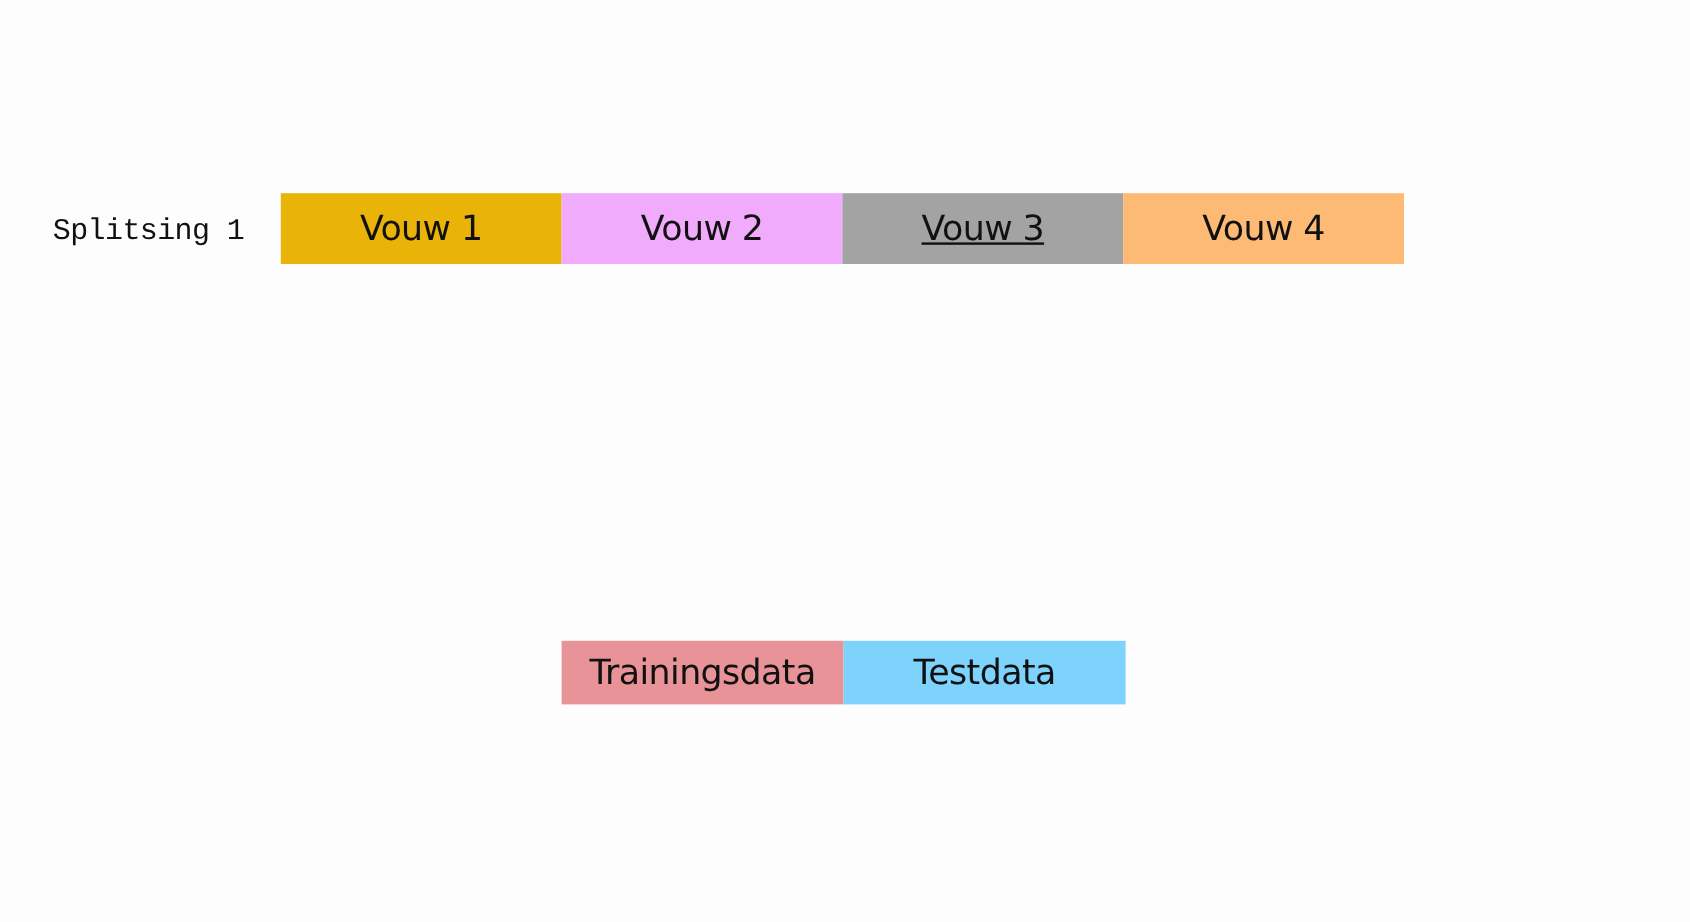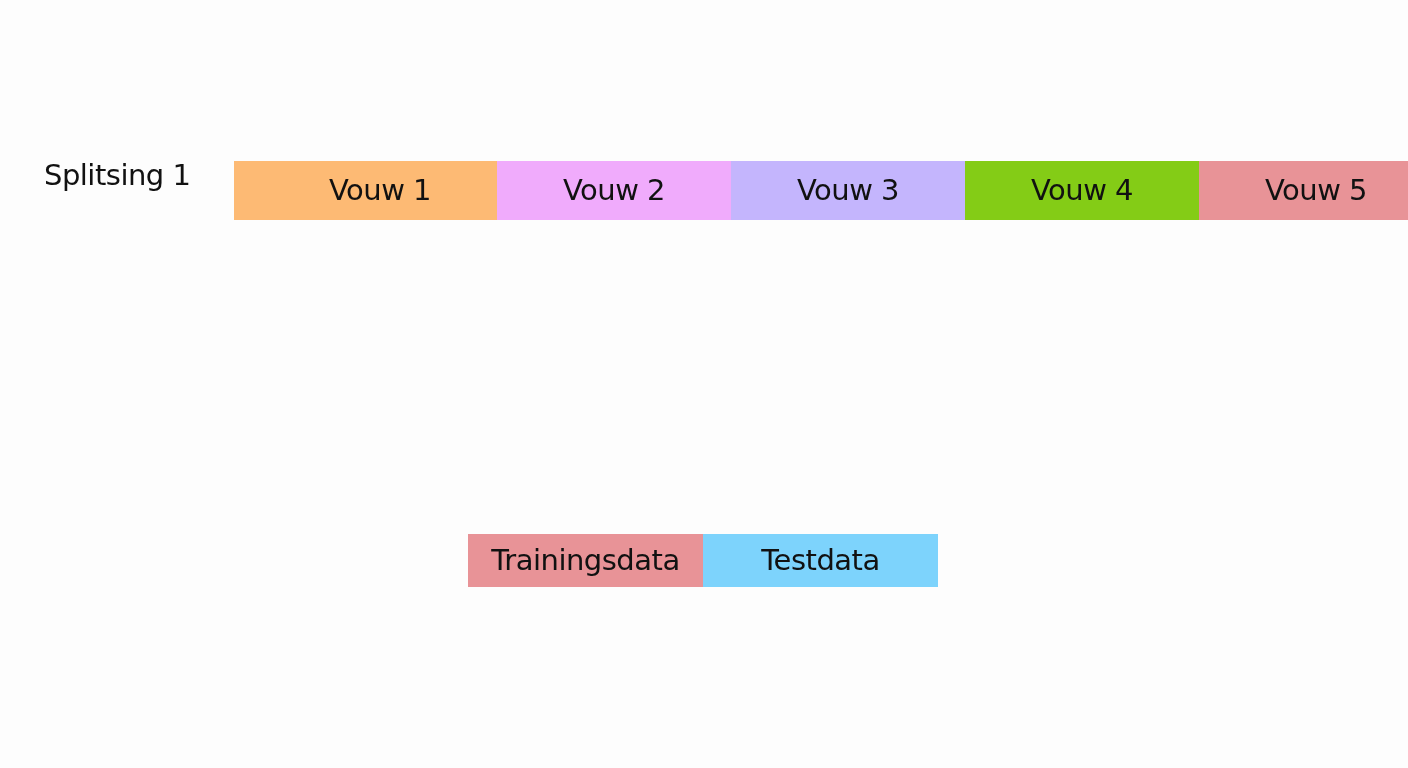--- a/index.html
+++ b/index.html
@@ -3,22 +3,22 @@
   <meta charset="utf-8">
   <style>
     html, body { margin: 0; padding: 0; }
     body {
       width: 1408px; height: 768px; position: relative; overflow: hidden;
       background: #fdfdfd;
       font-family: "DejaVu Sans", sans-serif;
       color: #111;
     }
     .row-label {
-      position: absolute; left: 44px; top: 146px; height: 59px;
-      line-height: 59px; font-size: 29px; letter-spacing: -0.5px;
+      position: absolute; left: 44px; top: 163px; height: 59px;
+      line-height: 59px; font-size: 25px; letter-spacing: -0.5px; font-family: Liberation Mono, monospace;
     }
     .bar {
       position: absolute; left: 234px; top: 161px; height: 59px; width: 1170px;
       display: flex;
     }
     .cell {
       flex: 0 0 234px; height: 59px; line-height: 59px; text-align: center;
       font-size: 29px; letter-spacing: -0.5px;
     }
     .legend {
@@ -28,24 +28,23 @@
     .legend .cell {
       flex: 0 0 235px; height: 53px; line-height: 53px; font-size: 29px;
     }
   </style>
 </head>
 <body>
 
 <div>
   <div class="row-label">Splitsing 1</div>
   <div class="bar">
-    <div class="cell" style="background: #fdba74; padding-left: 29px;">Vouw 1</div>
+    <div class="cell" style="background: #eab308;">Vouw 1</div>
     <div class="cell" style="background: #f0abfc;">Vouw 2</div>
-    <div class="cell" style="background: #c4b5fd;">Vouw 3</div>
-    <div class="cell" style="background: #84cc16;">Vouw 4</div>
-    <div class="cell" style="background: rgb(232, 147, 151);">Vouw 5</div>
+    <div class="cell" style="background: #a3a3a3; text-decoration: underline;">Vouw 3</div>
+    <div class="cell" style="background: #fdba74;">Vouw 4</div>
   </div>
 
   <div class="legend">
     <div class="cell" style="background: rgb(232, 147, 151);">Trainingsdata</div>
     <div class="cell" style="background: #7dd3fc;">Testdata</div>
   </div>
 </div>
 
 </body></html>

